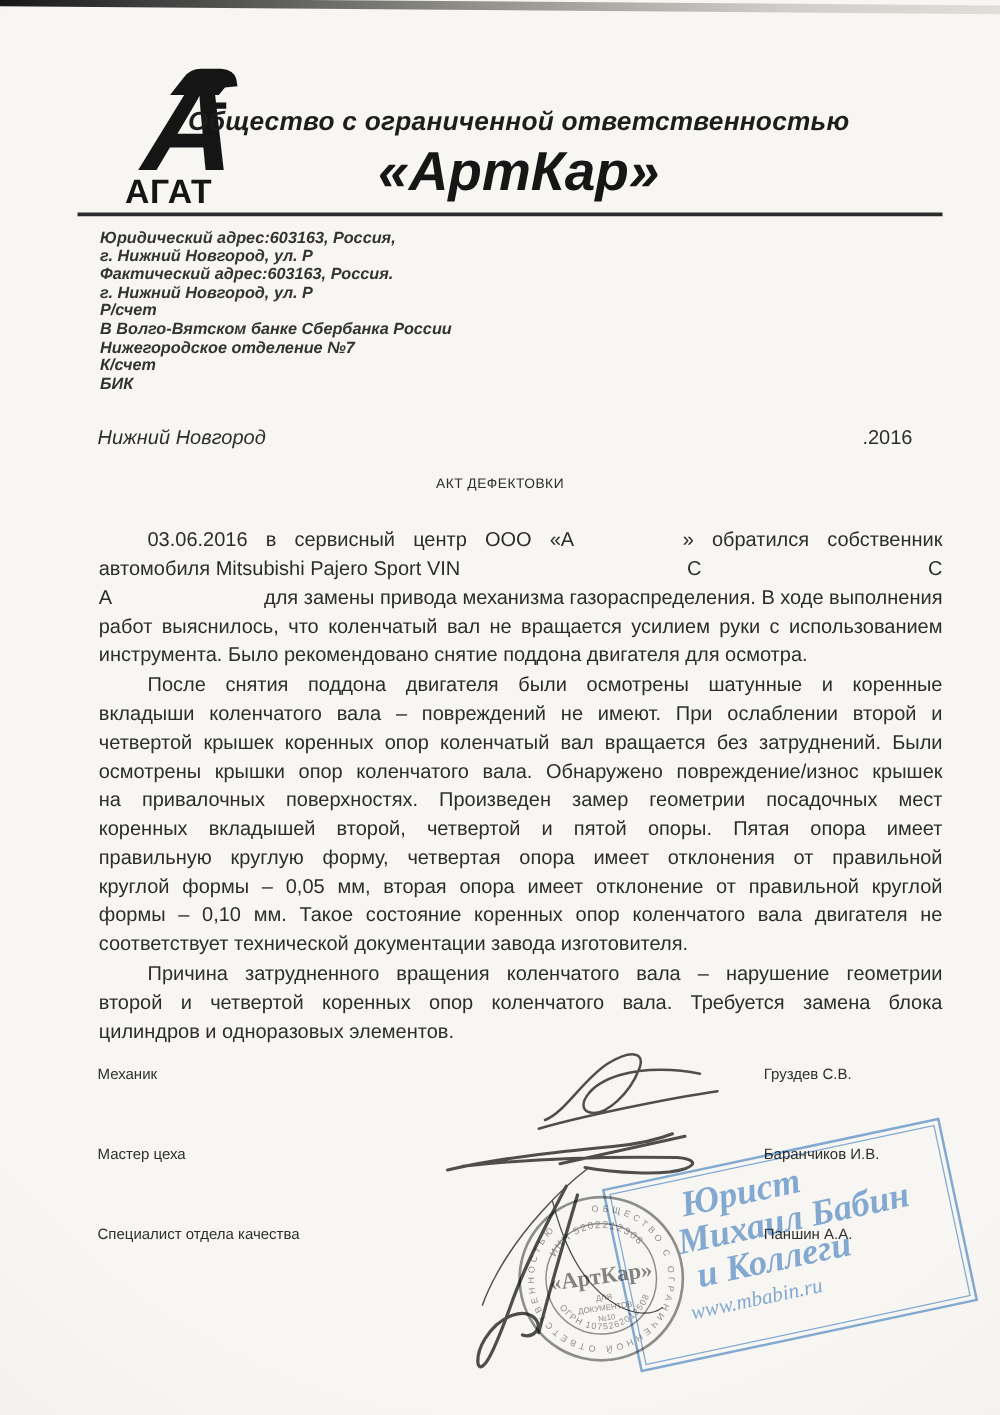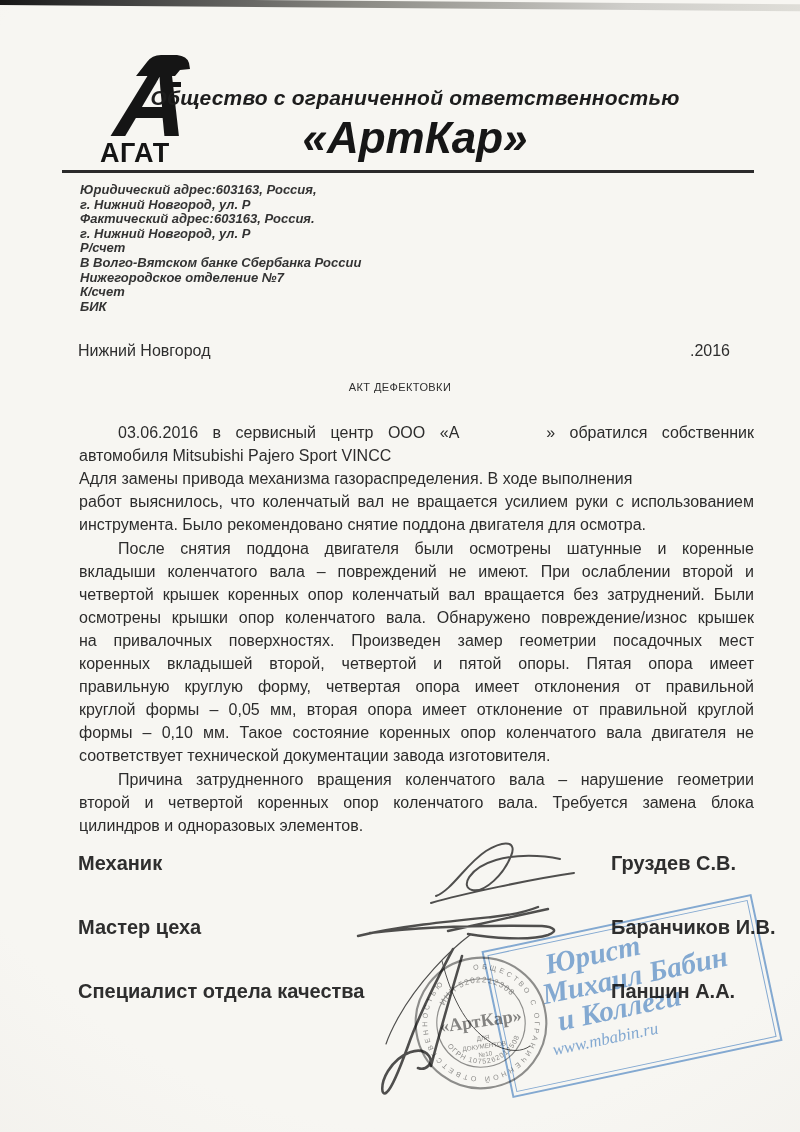--- a/index.html
+++ b/index.html
@@ -19,33 +19,33 @@
     font-weight:bold;font-style:italic;font-size:21px;color:#1d1d1d;letter-spacing:.2px;}
   .org-name{position:absolute;left:70px;right:40px;top:113px;text-align:center;
     font-weight:bold;font-style:italic;font-size:44px;color:#161616;}
   .header-rule{position:absolute;left:62px;right:46px;top:170px;border-top:3px solid #2b2b2b;}
   
   .requisites{position:absolute;left:80px;top:183px;font-weight:bold;font-style:italic;
     font-size:13px;line-height:14.6px;color:#333;}
   .req-line .u{}
   
   .dateline{position:absolute;left:78px;right:70px;top:342px;font-size:16px;}
-  .dateline .city{float:left;}
+  .dateline .city{float:left;font-style:italic;}
   .dateline .date{float:right;}
   .doc-title{position:absolute;left:0;right:0;top:381px;text-align:center;font-size:11px;letter-spacing:.4px;}
   
   .body-text{position:absolute;left:78px;top:420px;width:677px;font-size:16px;line-height:23px;color:#2c2c2c;}
   .para{margin:1px;}
   .line{white-space:normal;}
   .line.jl{text-align:justify;text-align-last:justify;}
   .line.indent{padding-left:39px;}
-  .line.spread{display:flex;}
+  .line.spread{display:flex;justify-content:space-between;}
   
   .sig-rows{position:absolute;left:78px;top:852px;width:650px;}
-  .sig-row{position:relative;height:64px;font-size:20px;font-weight:bold;}
+  .sig-row{position:relative;height:64px;font-size:12px;}
   .sig-row .name{position:absolute;left:533px;top:0;white-space:nowrap;}
   
   .stamp{position:absolute;left:409px;top:951px;width:144px;height:144px;
     transform:rotate(-8deg);mix-blend-mode:multiply;opacity:.88;}
   
   .ink{position:absolute;left:300px;top:830px;width:360px;height:290px;mix-blend-mode:multiply;}
   
   .watermark{position:absolute;left:494px;top:921px;width:276px;height:150px;
     transform:rotate(-12deg);mix-blend-mode:multiply;opacity:.92;
     border:2px solid #7da8da;padding:3px;box-sizing:border-box;z-index:9;}

